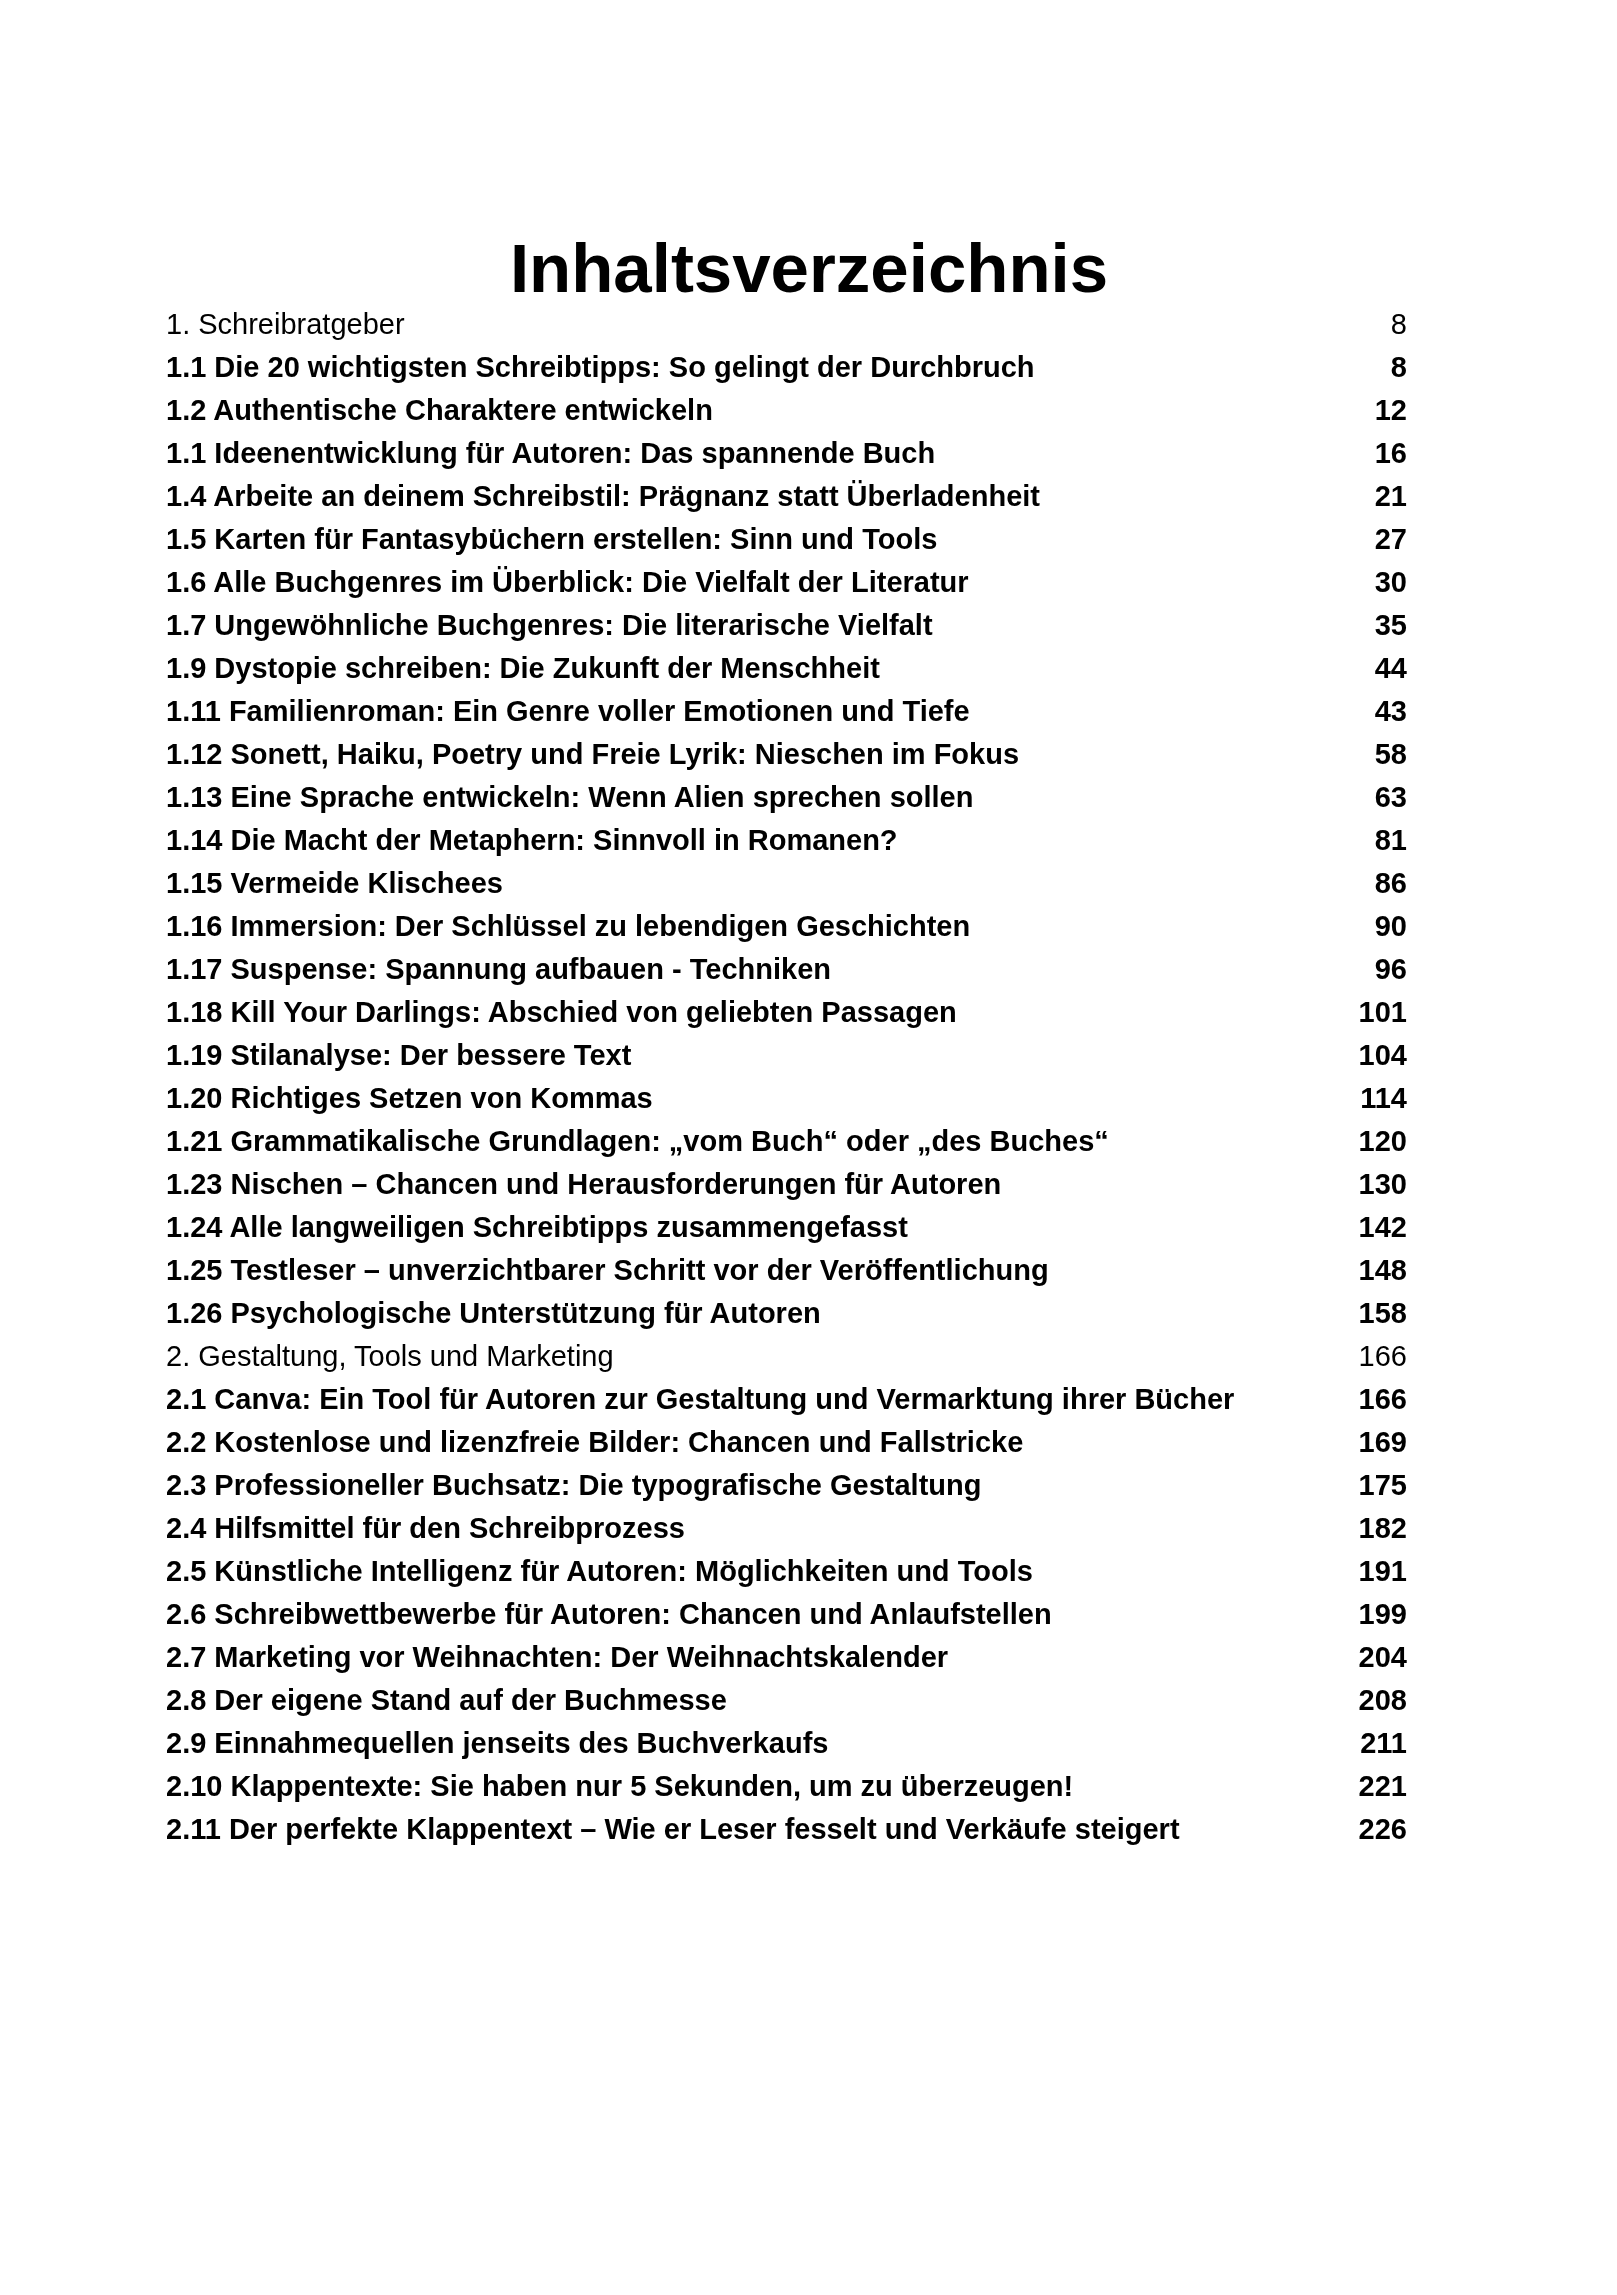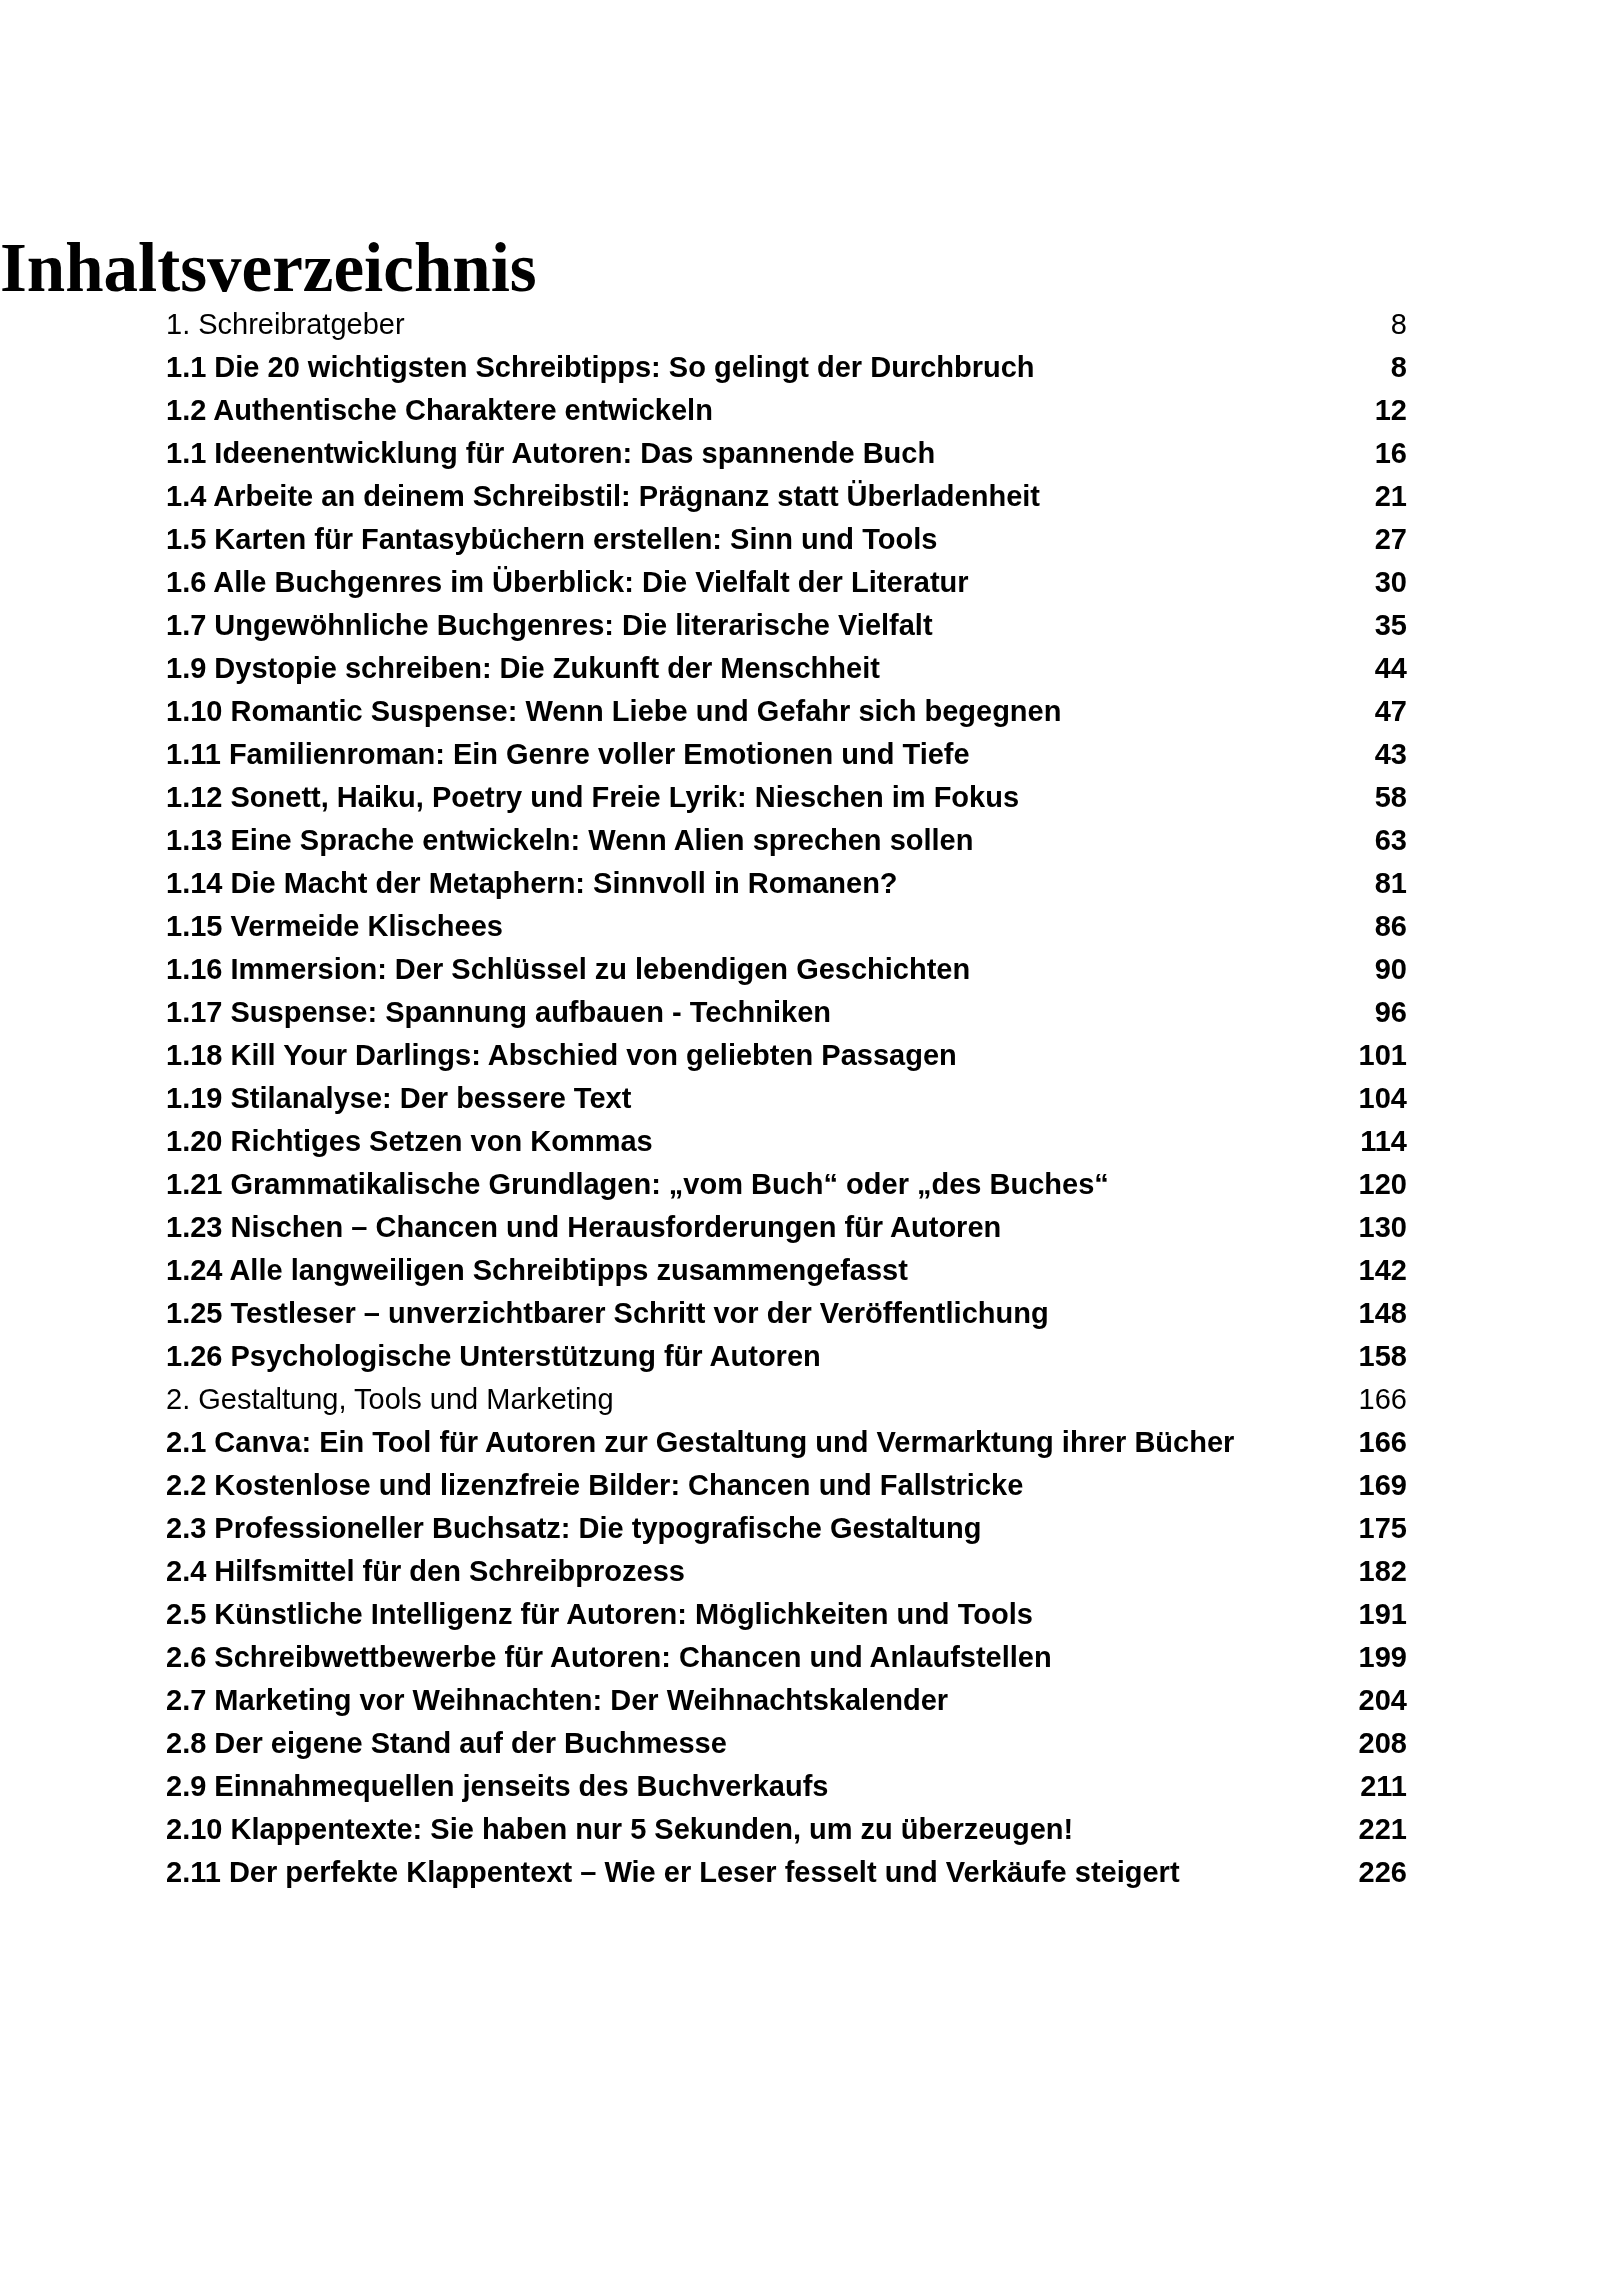--- a/index.html
+++ b/index.html
@@ -1,19 +1,19 @@
 <!DOCTYPE html>
 <html style="font-size:7.4px"><head>
 <meta charset="utf-8">
 <style>
   html, body { margin: 0; padding: 0; background: #ffffff; }
   body { width: 1618px; height: 2295px; position: relative; overflow: hidden;
          font-family: "Liberation Sans", sans-serif; color: #000000; }
-  .title { position: absolute; left: 0; width: 100%; top: 183px; 
-           font-family: Liberation Serif, serif; font-weight: bold; font-size: 69px;
+  .title { position: absolute; left: 0; width: 100%; top: 183px; text-align: center;
+           font-family: Liberation Sans, sans-serif; font-weight: bold; font-size: 69px;
            line-height: 79px; letter-spacing: 0; }
   .toc { position: absolute; left: 166px; width: 1241px; top: 303px; }
   .row { display: flex; justify-content: space-between; align-items: baseline;
          height: 43px; font-size: 29px; line-height: 43px; white-space: nowrap; font-weight: bold; }
   .row.section { font-weight: normal; }
   .row .label { flex: 1 1 auto; overflow: hidden; }
   .row .page { flex: 0 0 auto; text-align: right; }
 </style>
 </head>
 <body>
@@ -49,24 +49,20 @@
       <span class="label">1.6 Alle Buchgenres im Überblick: Die Vielfalt der Literatur</span>
       <span class="page">30</span>
     </div>
     <div class="row">
       <span class="label">1.7 Ungewöhnliche Buchgenres: Die literarische Vielfalt</span>
       <span class="page">35</span>
     </div>
     <div class="row">
       <span class="label">1.9 Dystopie schreiben: Die Zukunft der Menschheit</span>
       <span class="page">44</span>
-    </div>
-    <div class="row">
-      <span class="label">1.10 Romantic Suspense: Wenn Liebe und Gefahr sich begegnen</span>
-      <span class="page">47</span>
     </div>
     <div class="row">
       <span class="label">1.11 Familienroman: Ein Genre voller Emotionen und Tiefe</span>
       <span class="page">43</span>
     </div>
     <div class="row">
       <span class="label">1.12 Sonett, Haiku, Poetry und Freie Lyrik: Nieschen im Fokus</span>
       <span class="page">58</span>
     </div>
     <div class="row">

